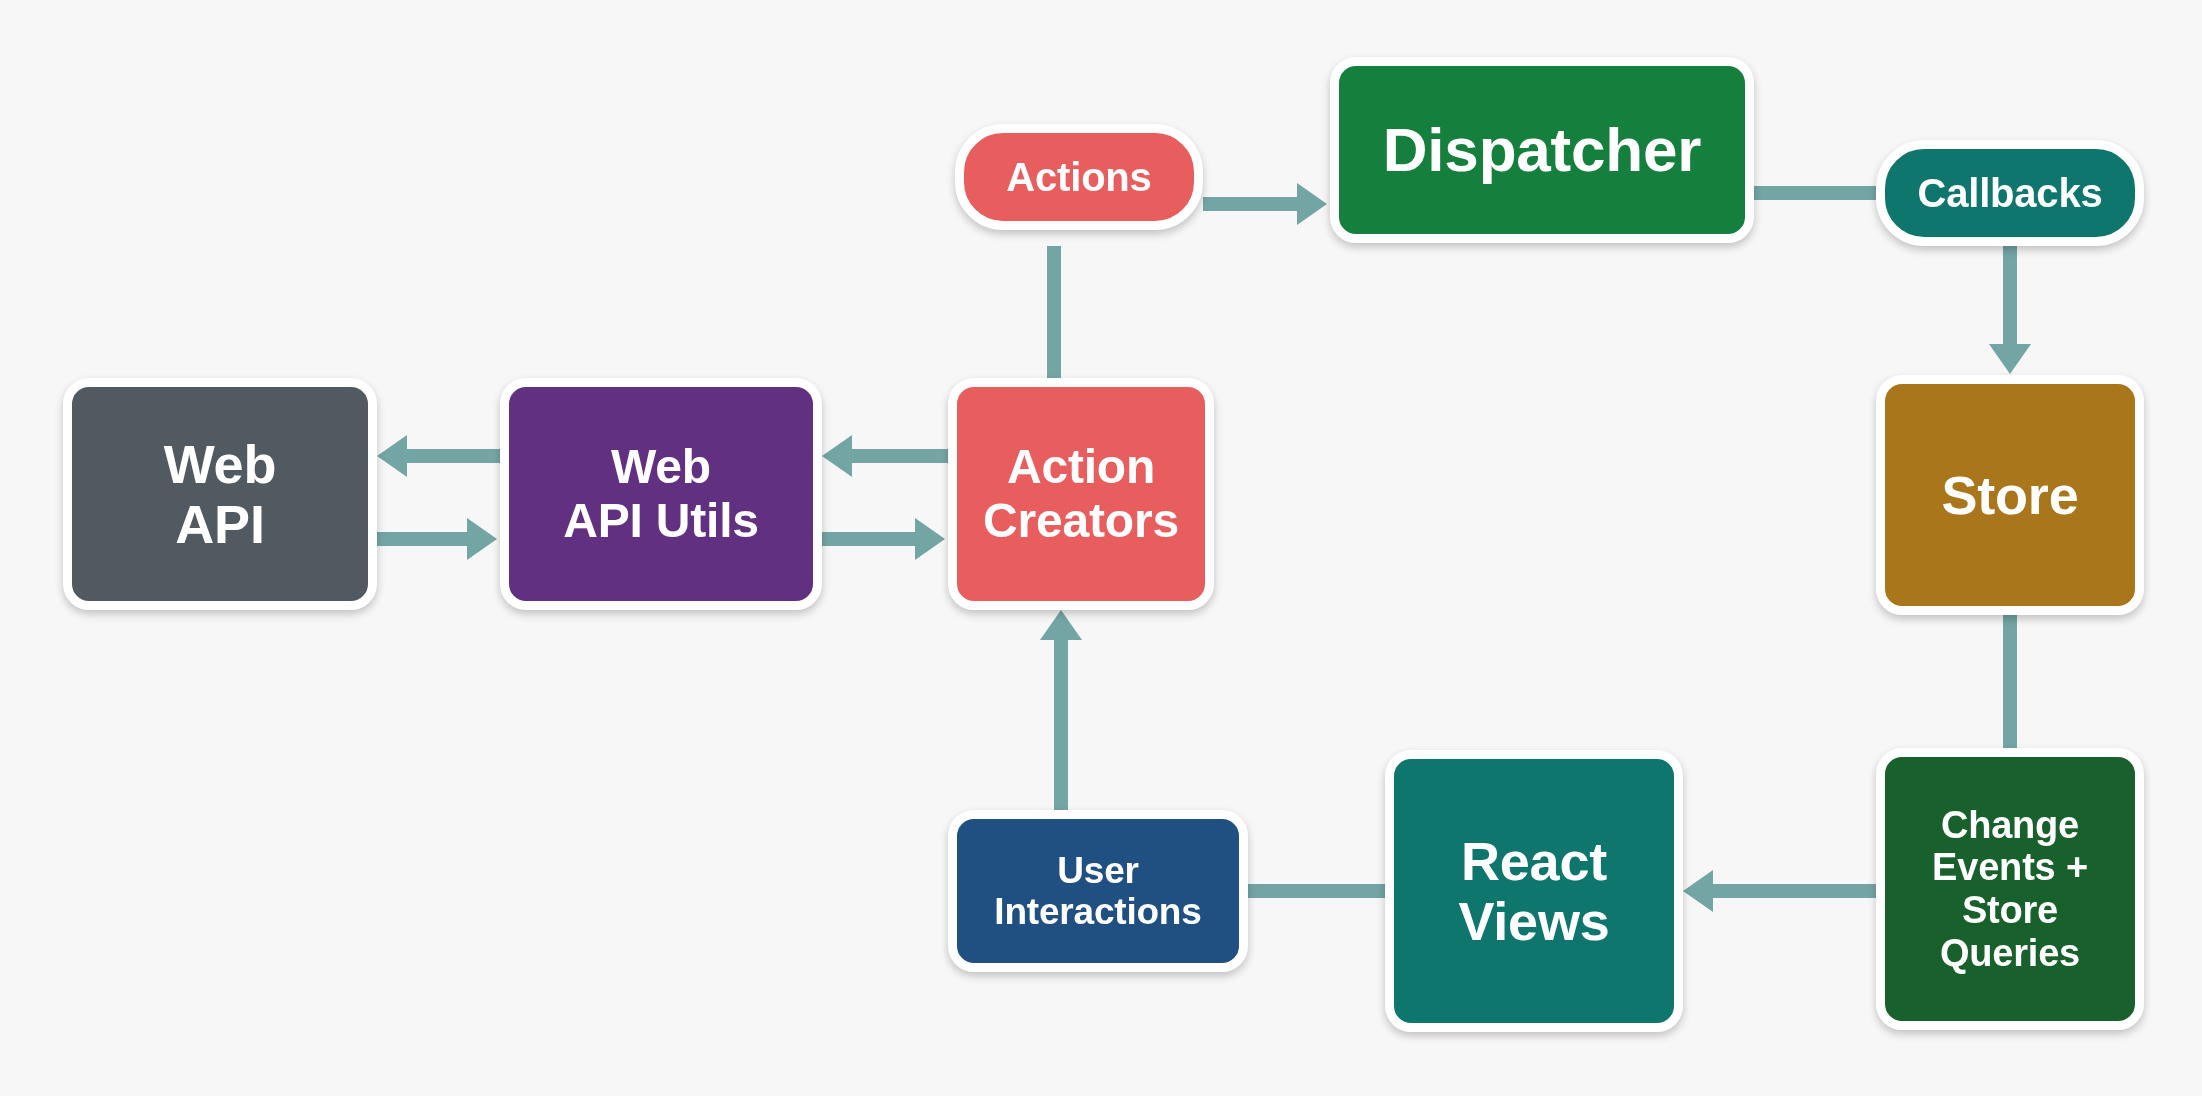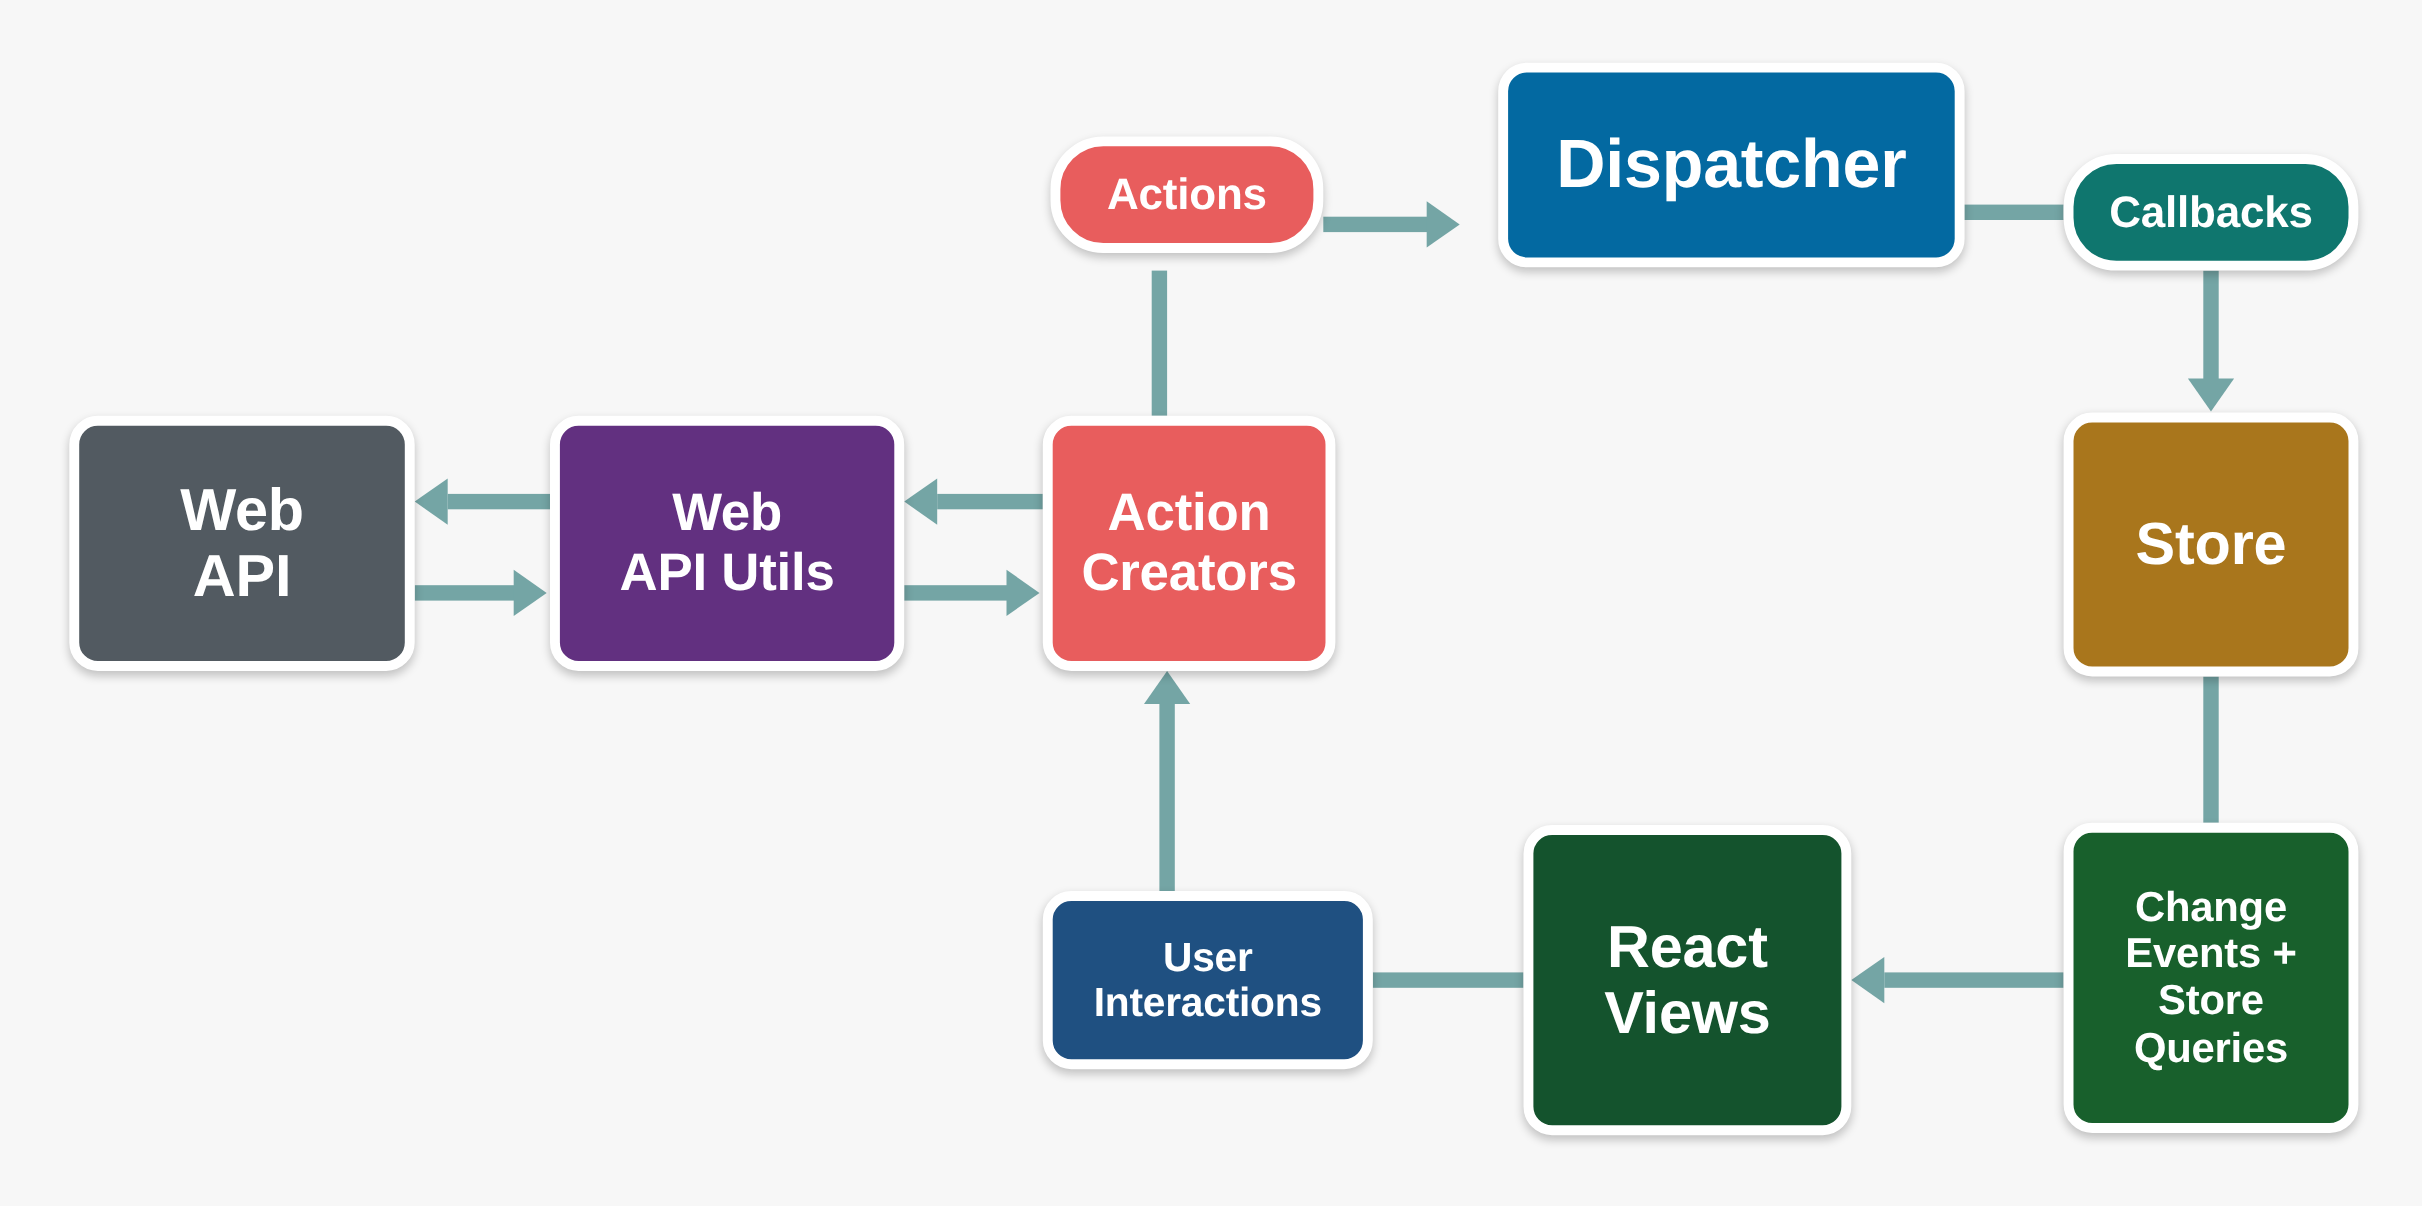--- a/index.html
+++ b/index.html
@@ -134,40 +134,40 @@
 
   <div class="conn" style="left:377px; top:518px; width:123px; height:42px;">
     <div class="shaft" style="left:0; top:14px; width:93px; height:14px;"></div>
     <div class="head right" style="left:90px; top:0;"></div>
   </div>
 
   <div class="node pill" style="left:955px; top:124px; width:248px; height:106px; background:#e85d5d; font-size:40px;">
     <span class="label">Actions</span>
   </div>
 
-  <div class="node" style="left:1330px; top:57px; width:424px; height:186px; background:#0369a1; font-size:62px;margin-left:32px;">
+  <div class="node" style="left:1330px; top:57px; width:424px; height:186px; background:#15803d; font-size:62px;">
     <span class="label">Dispatcher</span>
   </div>
 
   <div class="node pill" style="left:1876px; top:140px; width:268px; height:106px; background:#0f766e; font-size:40px;">
     <span class="label">Callbacks</span>
   </div>
 
   <div class="node" style="left:1876px; top:375px; width:268px; height:240px; background:#a9761c; font-size:54px;">
     <span class="label">Store</span>
   </div>
 
   <div class="node" style="left:1876px; top:748px; width:268px; height:282px; background:#18602c; font-size:38px;">
     <span class="label">Change
 Events +
 Store
 Queries</span>
   </div>
 
-  <div class="node" style="left:1385px; top:750px; width:298px; height:282px; background:#14532d; font-size:54px;">
+  <div class="node" style="left:1385px; top:750px; width:298px; height:282px; background:#0f766e; font-size:54px;">
     <span class="label">React
 Views</span>
   </div>
 
   <div class="node" style="left:948px; top:810px; width:300px; height:162px; background:#1f5081; font-size:37px;">
     <span class="label">User
 Interactions</span>
   </div>
 
   <div class="node" style="left:948px; top:378px; width:266px; height:232px; background:#e85d5d; font-size:48px;">

